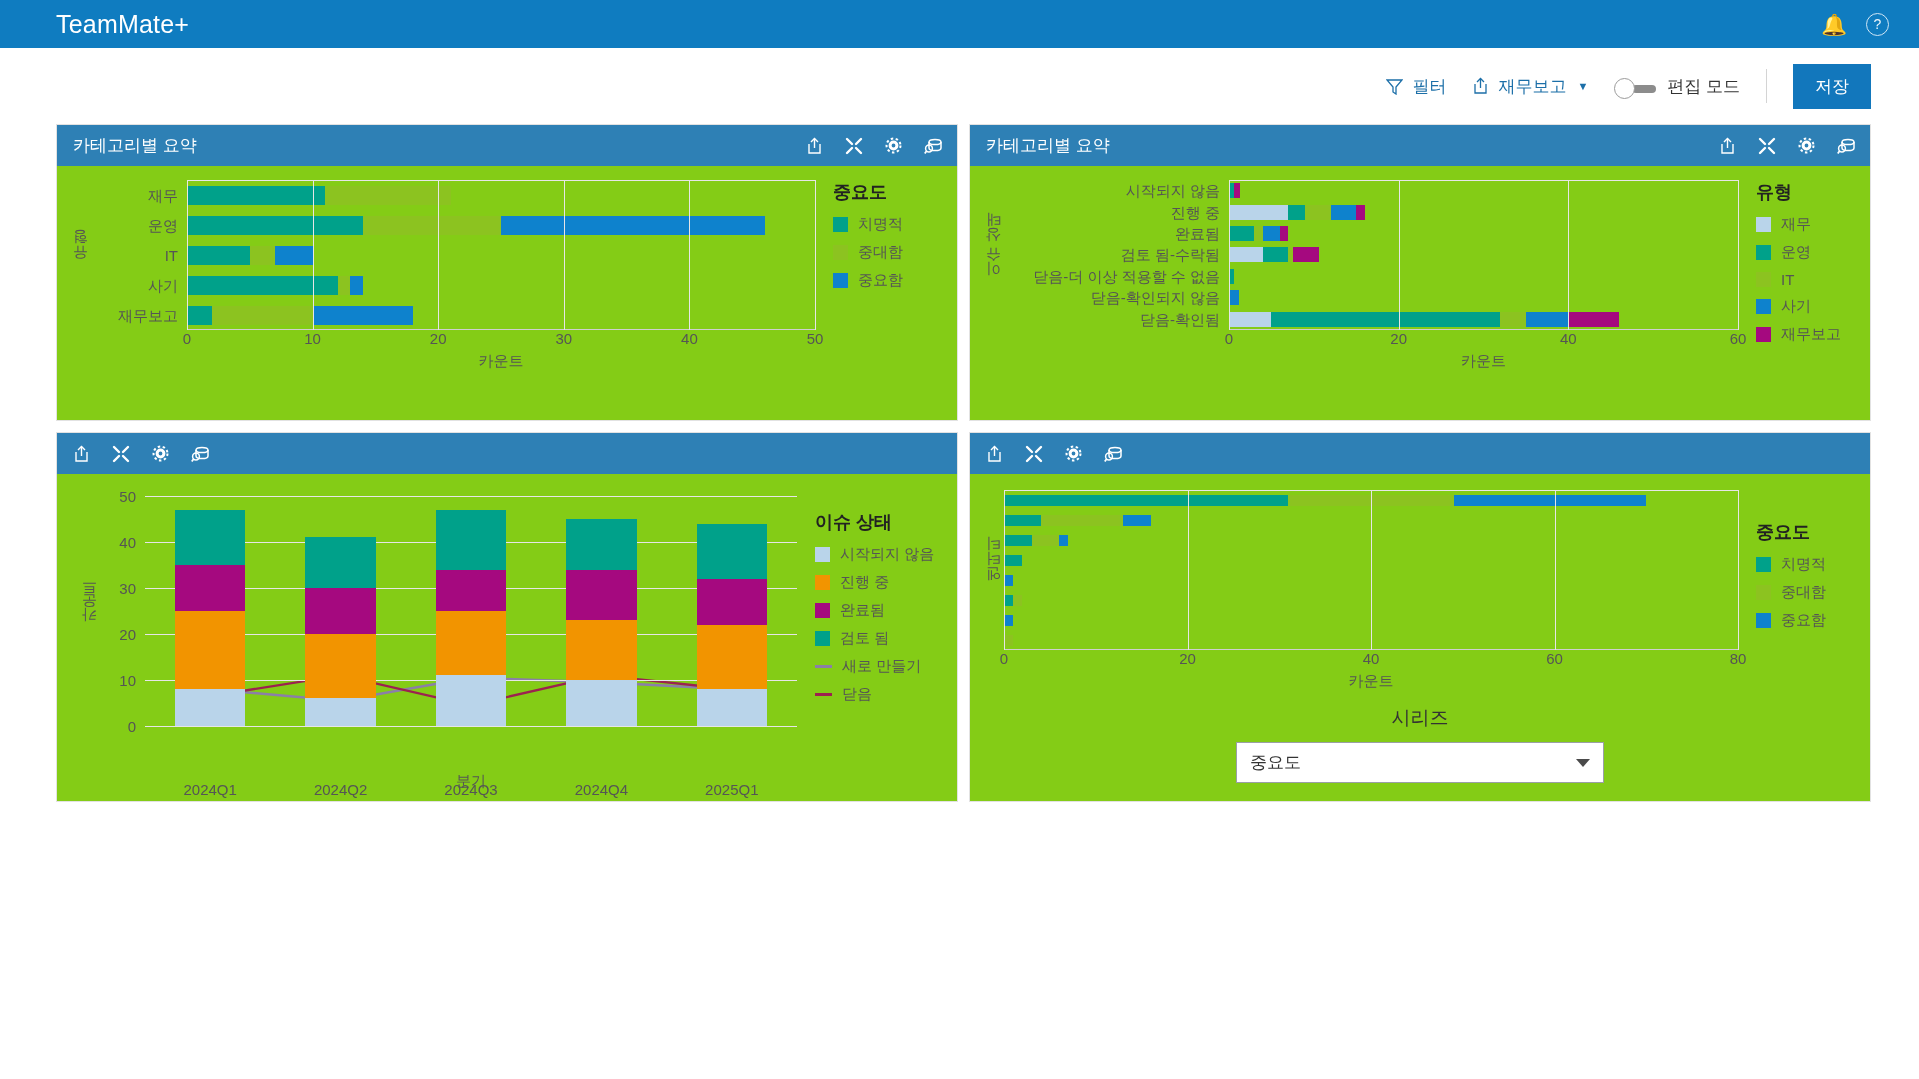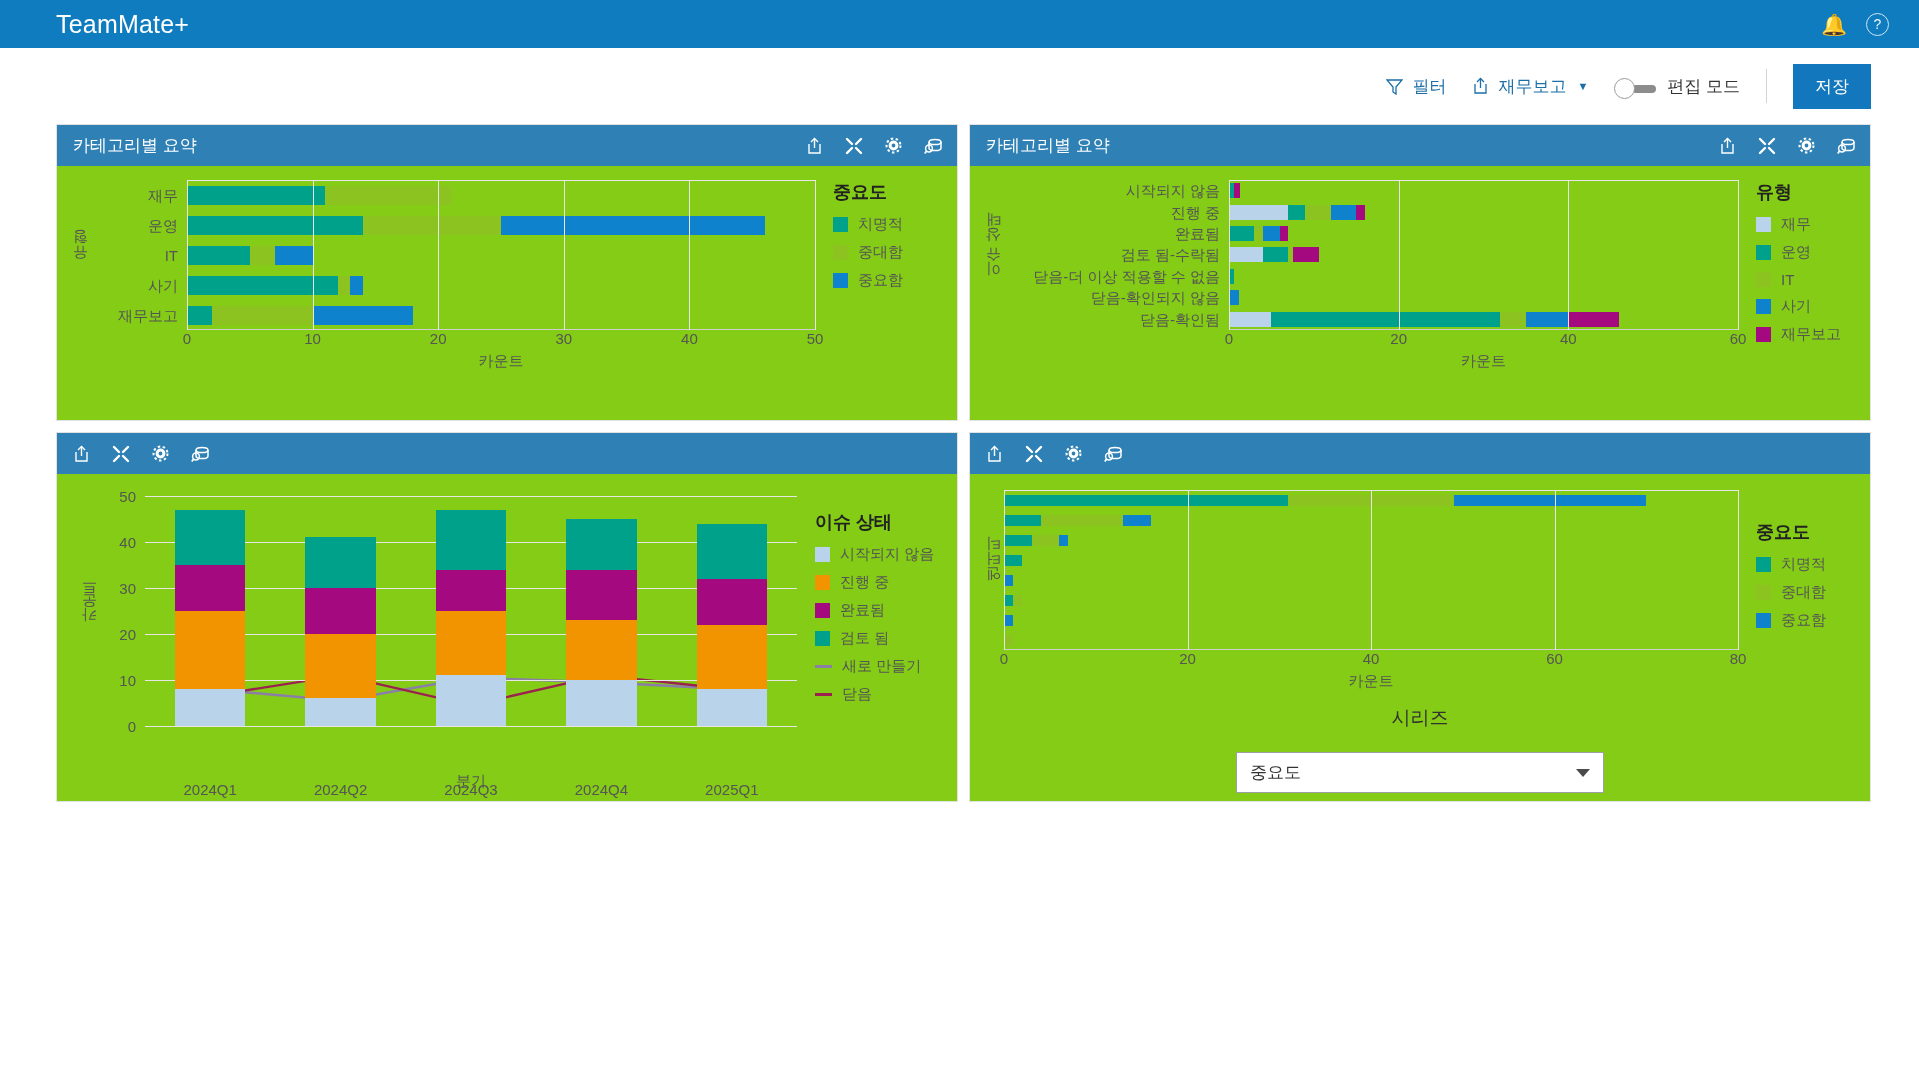--- a/index.html
+++ b/index.html
@@ -86,21 +86,21 @@
   .lineswatch{width:17px;height:3px;display:block;}
   
   .vplot{position:relative;}
   .ytick{position:absolute;right:100%;transform:translateY(-50%);padding-right:9px;font-size:15px;color:#555;white-space:nowrap;}
   .hgrid{position:absolute;left:0;right:0;height:1px;background:#e6e6e6;}
   .vbar{position:absolute;bottom:0;display:flex;flex-direction:column-reverse;}
   .vseg{width:100%;}
   .xcat{position:absolute;top:100%;transform:translateX(-50%);padding-top:9px;font-size:15px;color:#555;white-space:nowrap;}
   
   .series-area{padding:14px 0 18px 0;text-align:center;}
-  .series-label{font-size:19px;color:#333;margin-bottom:21px;}
+  .series-label{font-size:19px;color:#333;margin-bottom:11px;}
   .select{
     width:368px;height:41px;border:1px solid #9aa0a6;background:#fff;margin:0 auto;
     display:flex;align-items:center;padding:0 13px;font-size:17px;color:#333;cursor:pointer;
   }
   .select .v{flex:1;text-align:left;}
   .select .arw{width:0;height:0;border-left:7px solid transparent;border-right:7px solid transparent;border-top:8px solid #4a4a4a;}
 </style>
 </head>
 <body>
 

